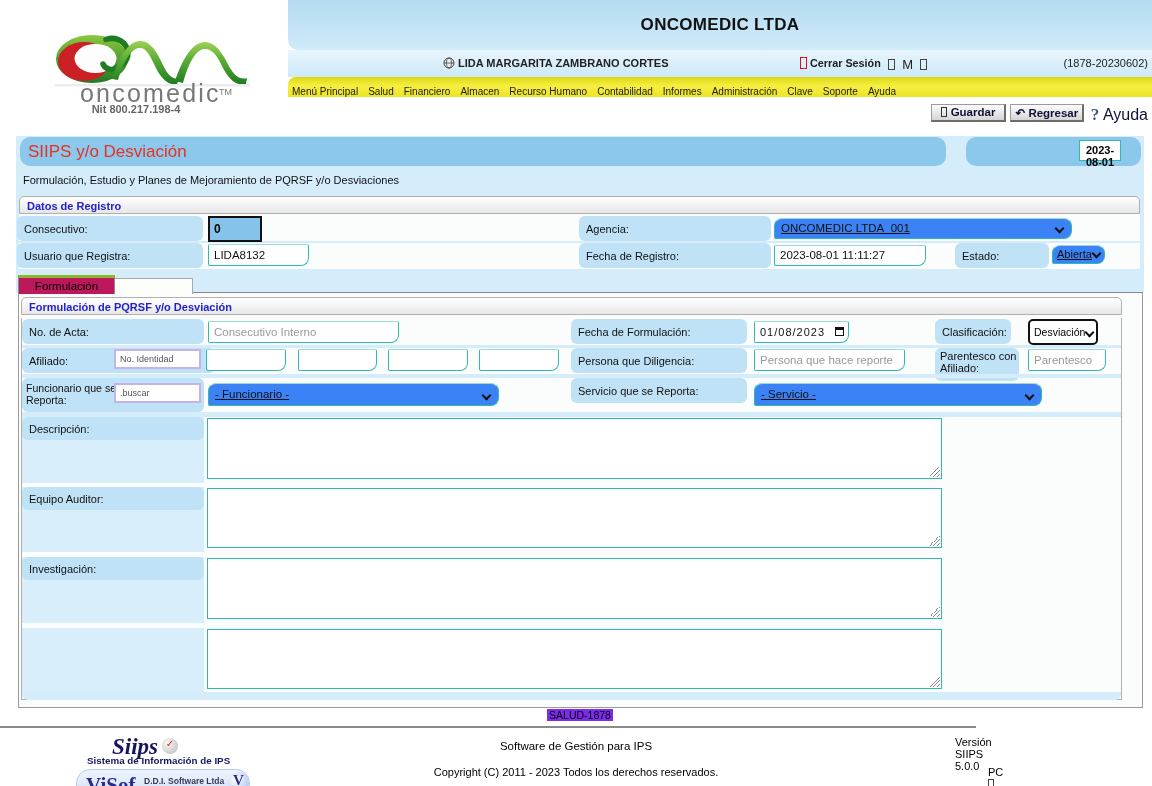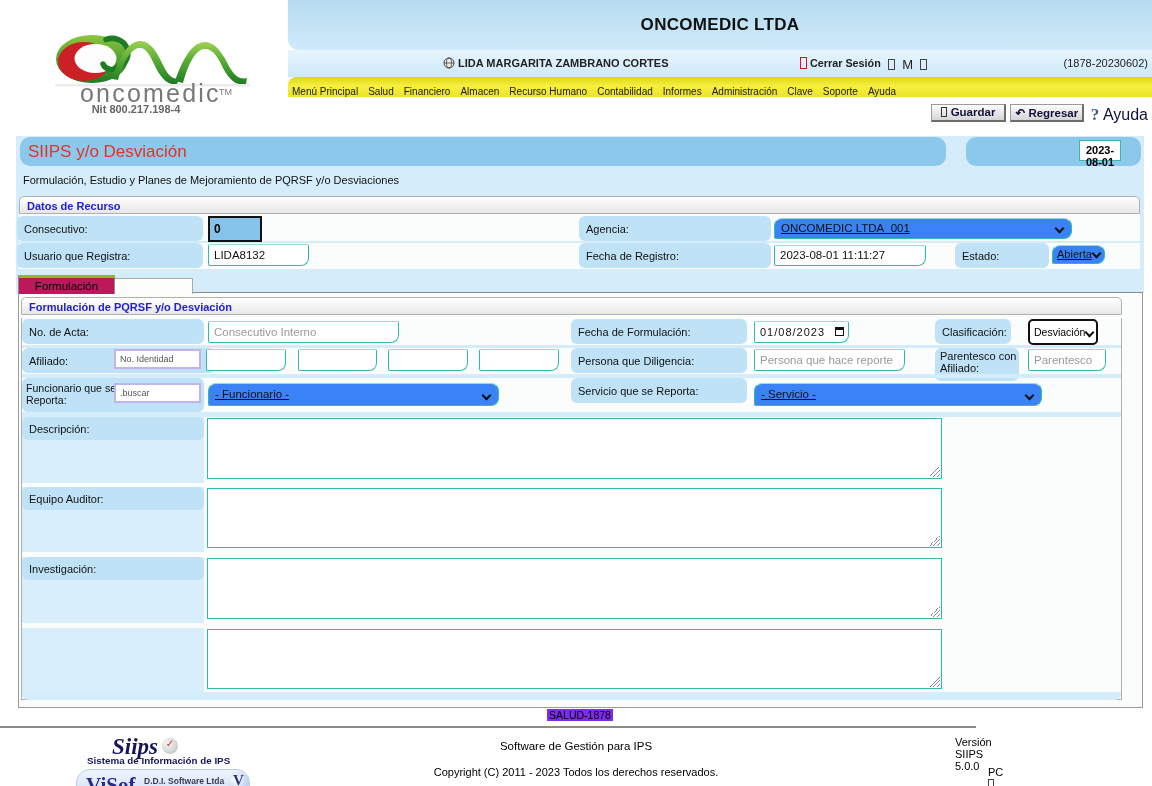--- a/index.html
+++ b/index.html
@@ -92,21 +92,21 @@
   <span style="font-size:16px; color:#10103a; position:relative; top:1px; margin-left:2px;"><span style="color:#3a5a8a; font-size:17px; font-weight:bold; font-family:'Liberation Serif';">?</span> Ayuda</span>
 </div>
 
 <div class="abs" id="panel">
   <div class="bluebox" style="left:4px; width:926px;"><span style="font-size:17px; color:#e63220; padding:5px 0 0 8px; display:inline-block;">SIIPS y/o Desviación</span></div>
   <div class="bluebox" style="left:950px; width:175px;"></div>
   <div class="abs" style="left:1063px; top:4px; width:42px; height:21px; background:#fff; border:1px solid #2fbcae; font-size:11px; font-weight:bold; text-align:center; padding-top:3px;">2023-08-01</div>
   <div class="subtitle">Formulación, Estudio y Planes de Mejoramiento de PQRSF y/o Desviaciones</div>
 
   <div class="abs" style="left:3px; top:60px; width:1121px;">
-    <div class="secbar">Datos de Recurso</div>
+    <div class="secbar">Datos de Registro</div>
     <div style="background:#fbfcfc; height:63px; position:relative;">
       <div class="strip" style="left:0; top:27px; width:1121px; height:2px;"></div>
       <div class="strip" style="left:0; top:55px; width:1121px; height:8px;"></div>
 
       <div class="lblc" style="left:-2px; top:2px; width:186px; height:25px;">
           <div>Consecutivo:</div>
         </div>
       <div class="lblc" style="left:-2px; top:29px; width:186px; height:25px;">
           <div>Usuario que Registra:</div>
         </div>

